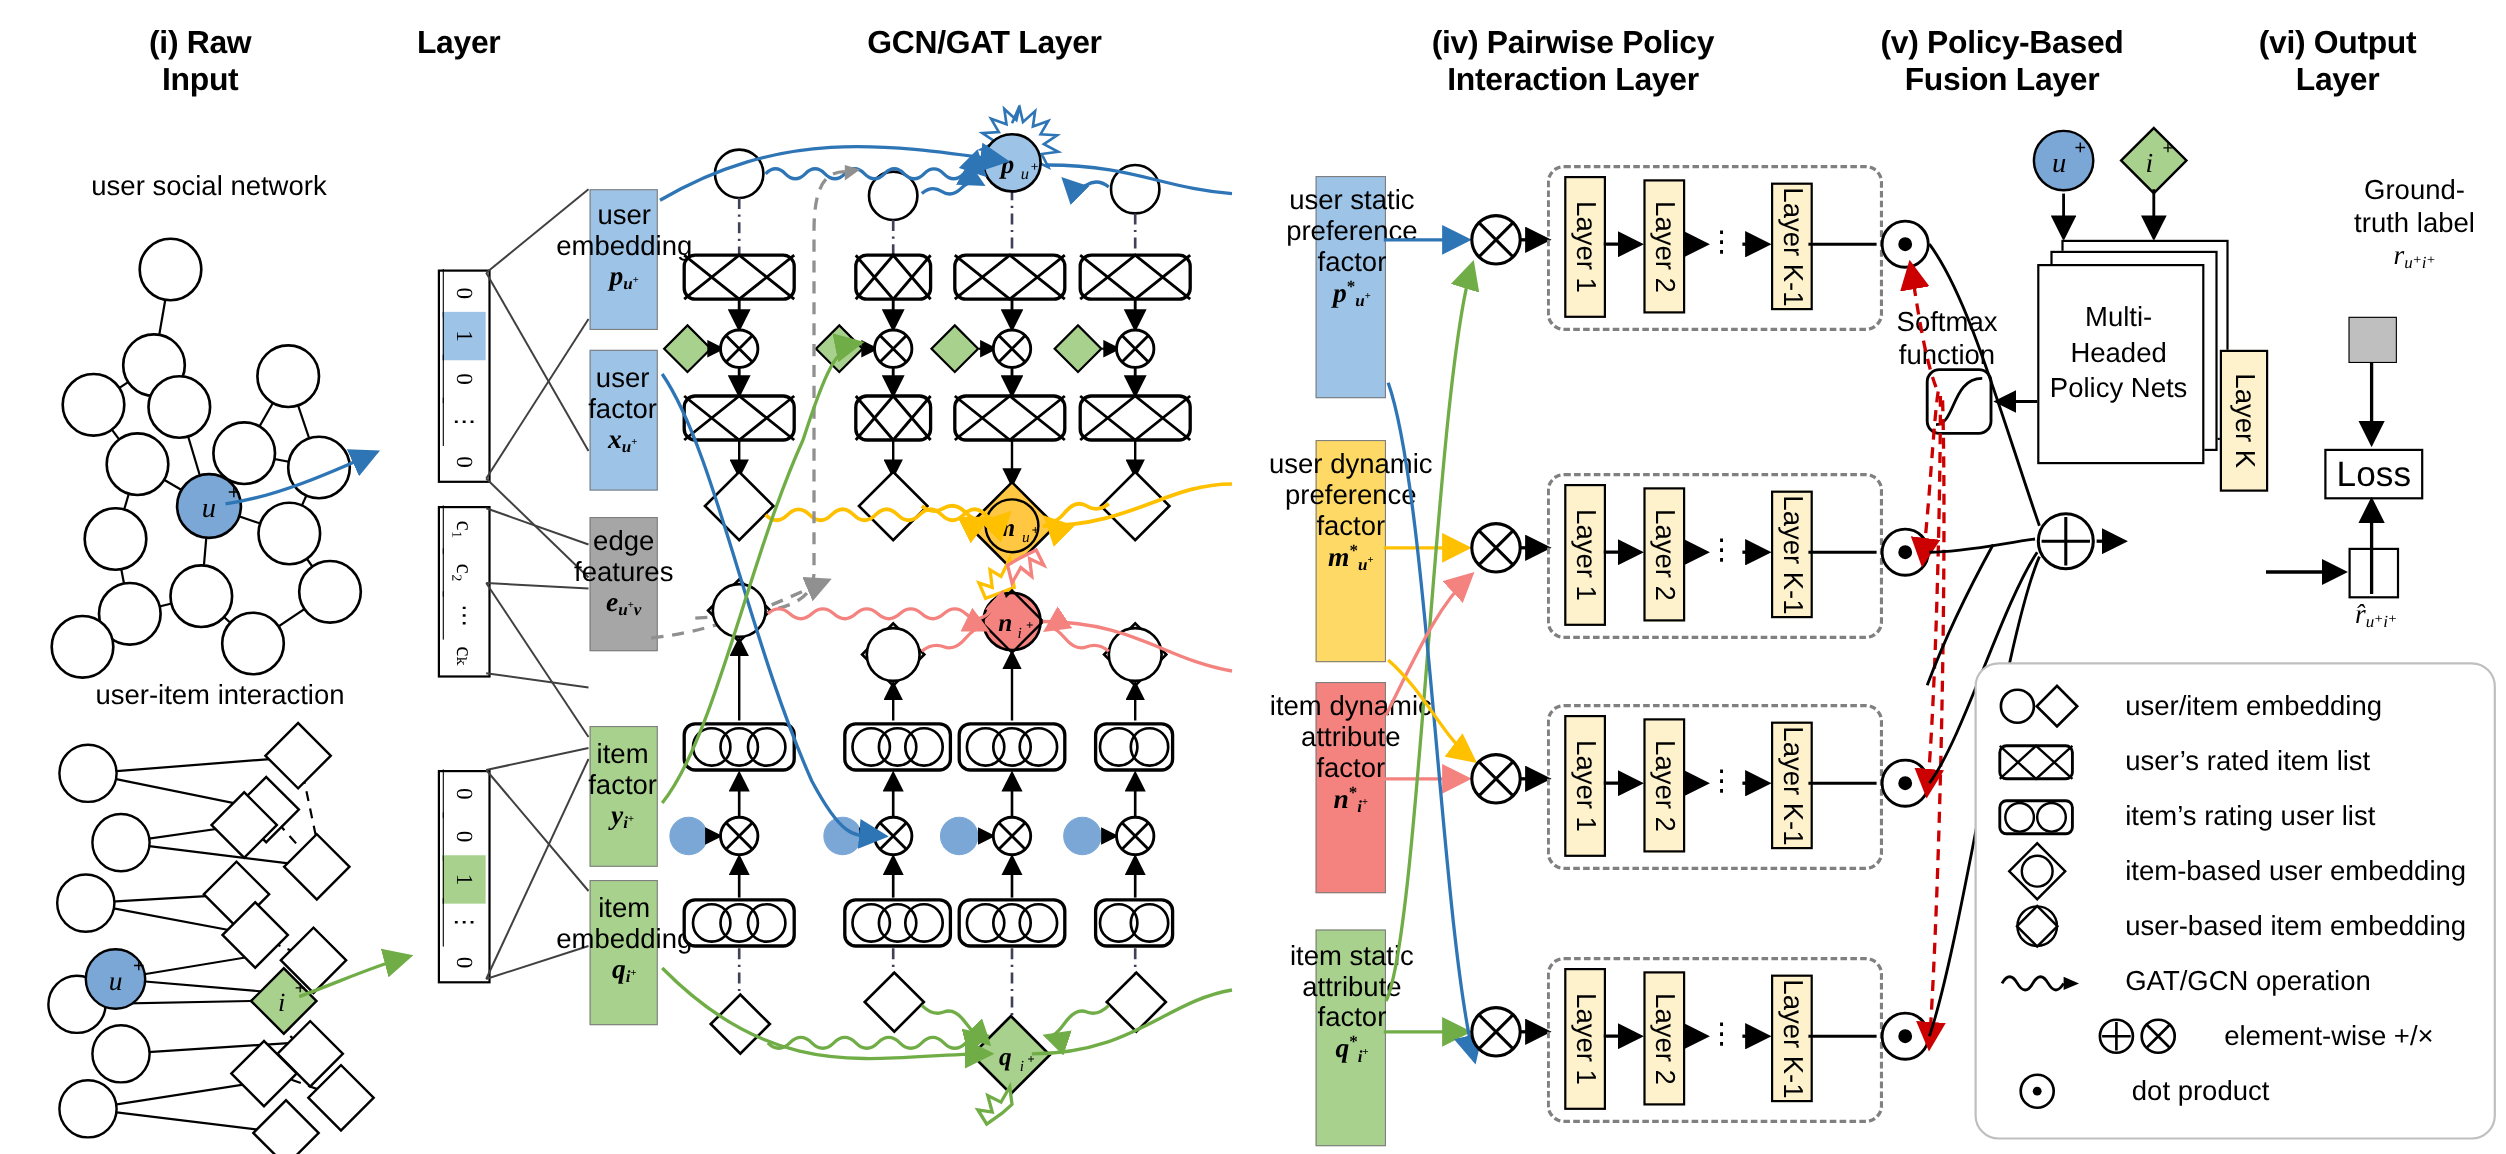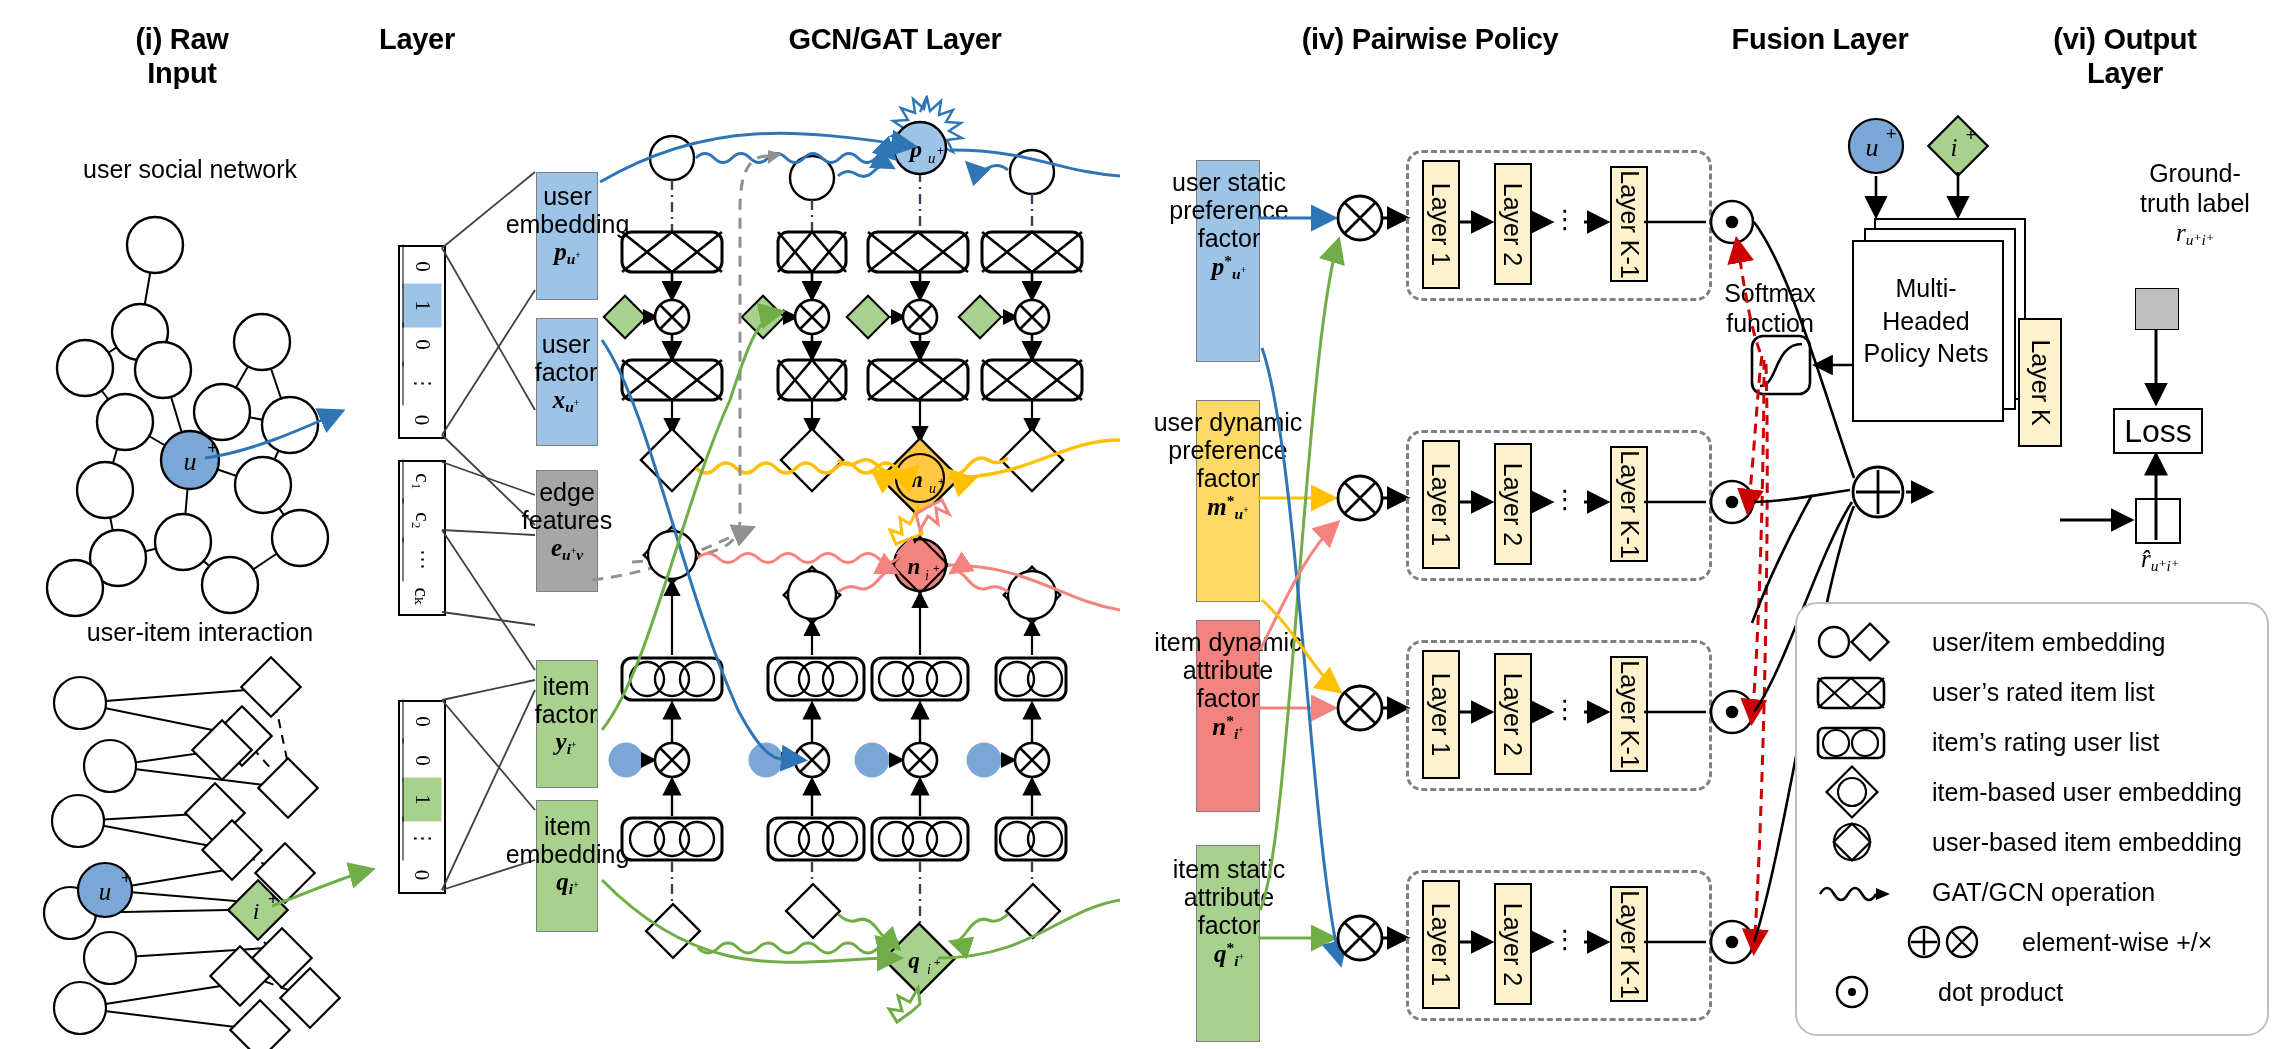--- a/index.html
+++ b/index.html
@@ -57,22 +57,24 @@
   <div>Input</div>
 </div>
 <div class="abs colhead" style="left:272px;top:22px;width:290px;">
   <div>Layer</div>
 </div>
 <div class="abs colhead" style="left:740px;top:22px;width:310px;">
   <div>GCN/GAT Layer</div>
 </div>
 <div class="abs colhead" style="left:1230px;top:22px;width:400px;">
   <div>(iv) Pairwise Policy</div>
+  <div>Interaction Layer</div>
 </div>
 <div class="abs colhead" style="left:1655px;top:22px;width:330px;">
+  <div>(v) Policy-Based</div>
   <div>Fusion Layer</div>
 </div>
 <div class="abs colhead" style="left:2010px;top:22px;width:230px;">
   <div>(vi) Output</div>
   <div>Layer</div>
 </div>
 
 <div class="abs lbl" style="left:40px;top:155px;width:300px;">user social network</div>
 
 <svg class="abs" style="left:0px;top:190px;" width="410" height="400" viewBox="0 0 410 400">

